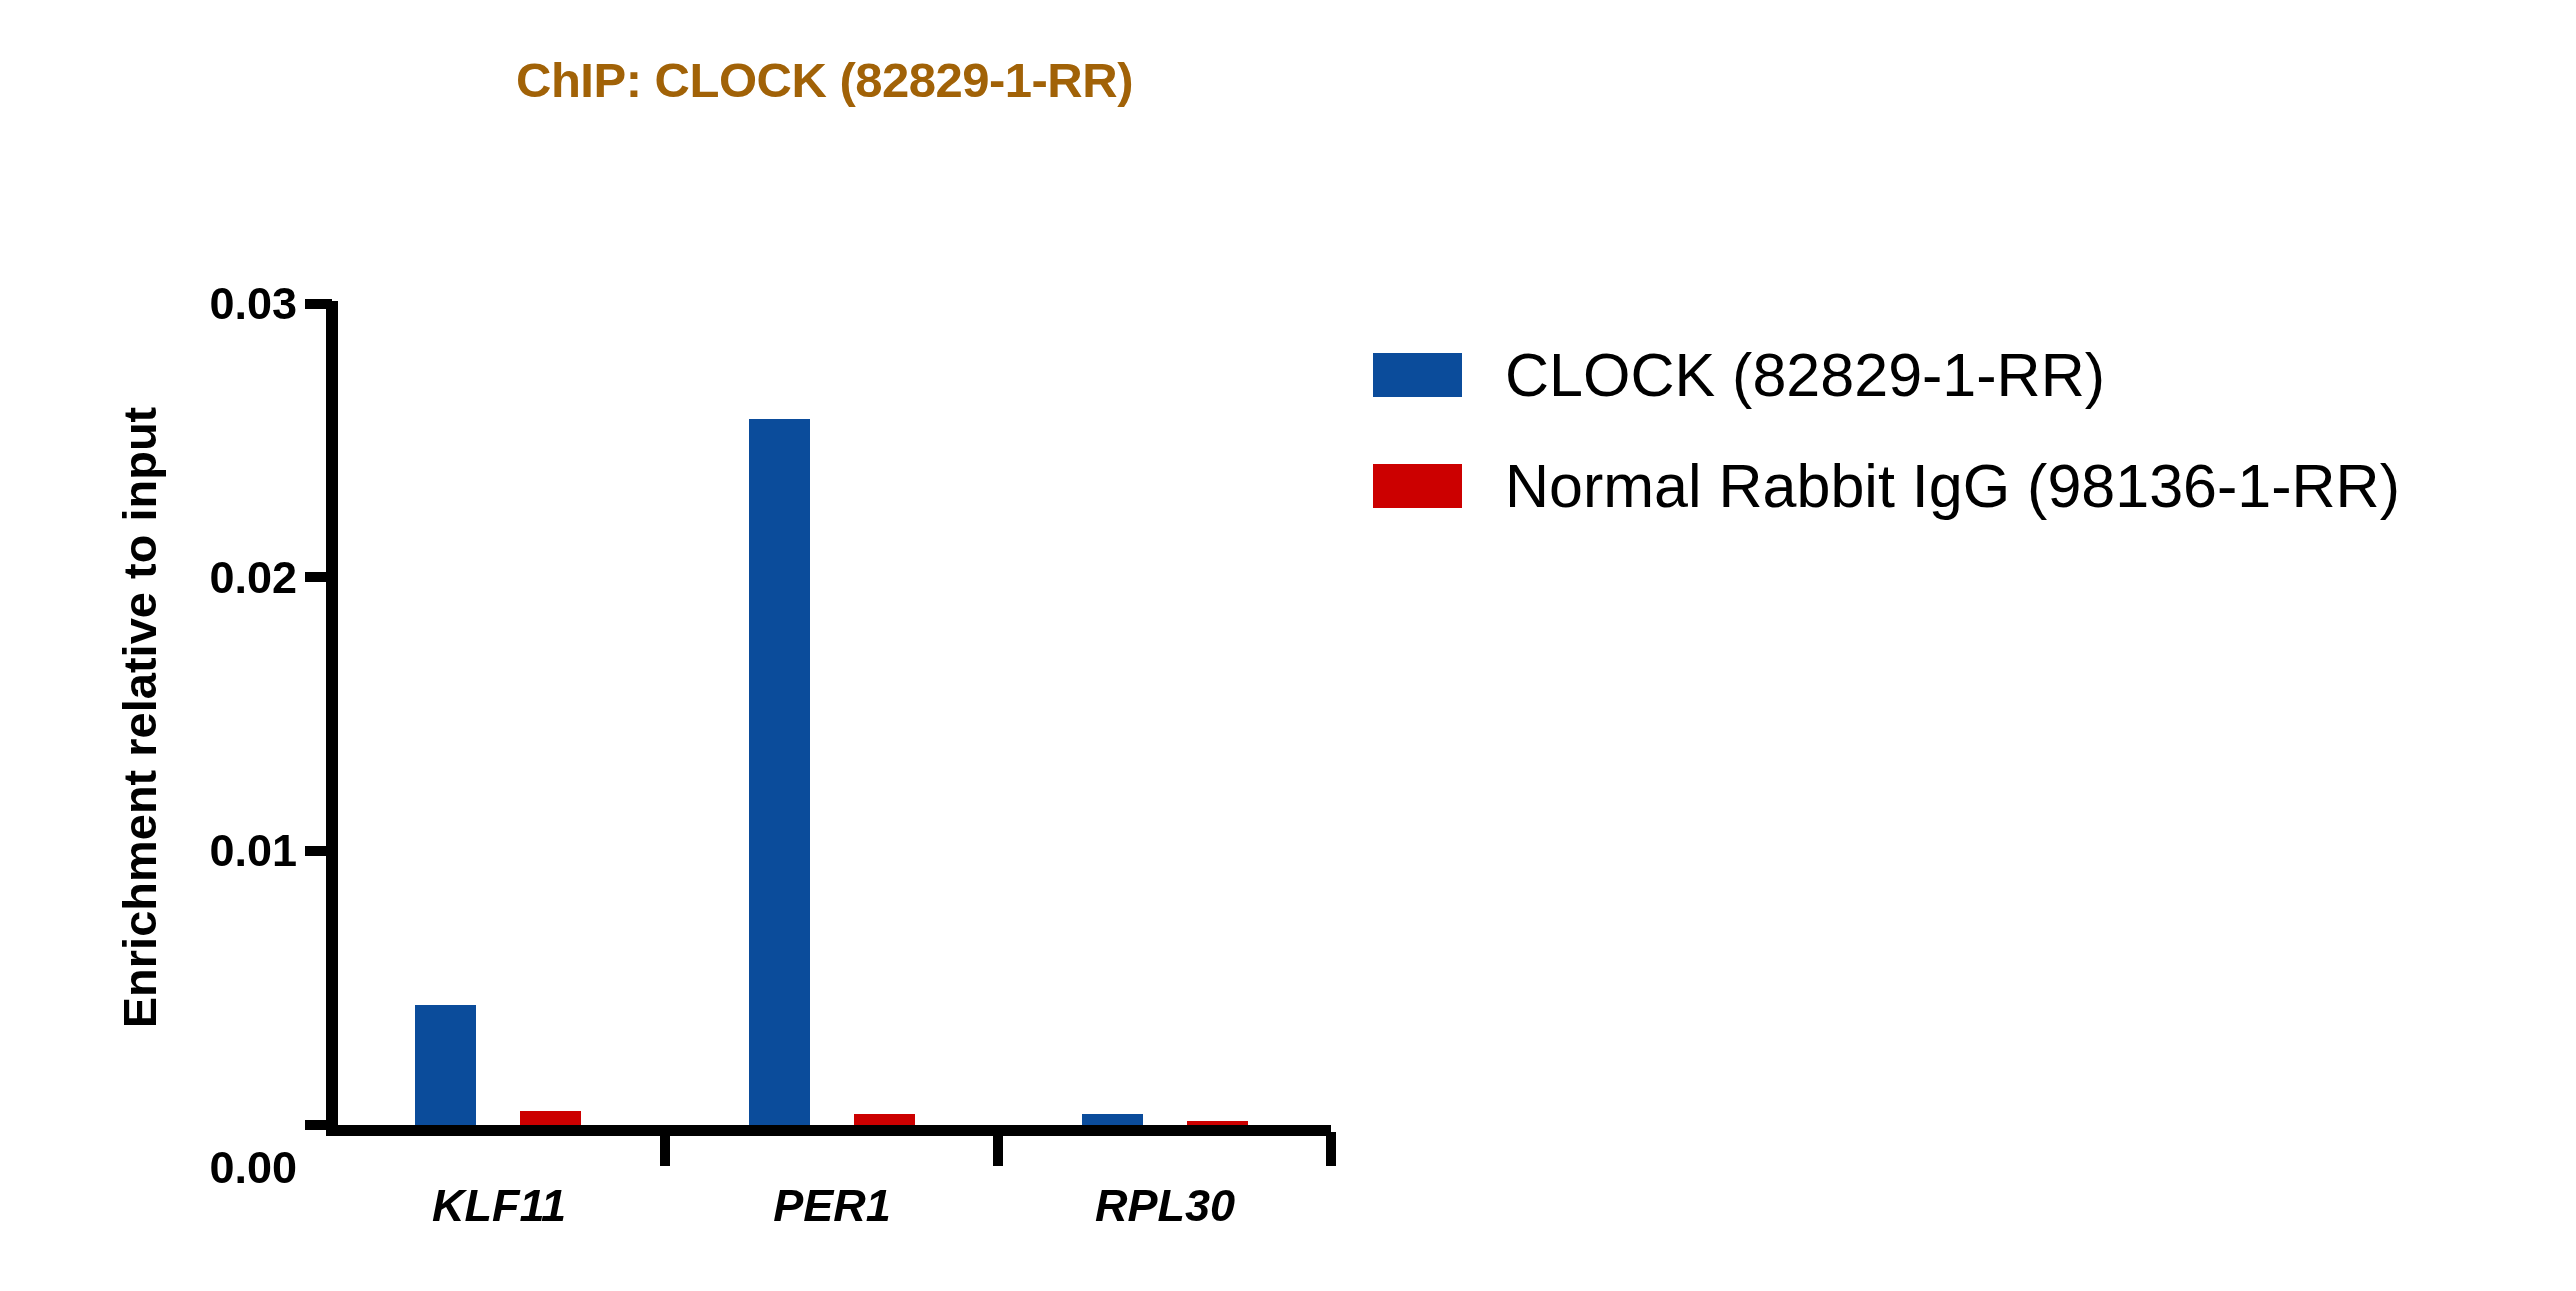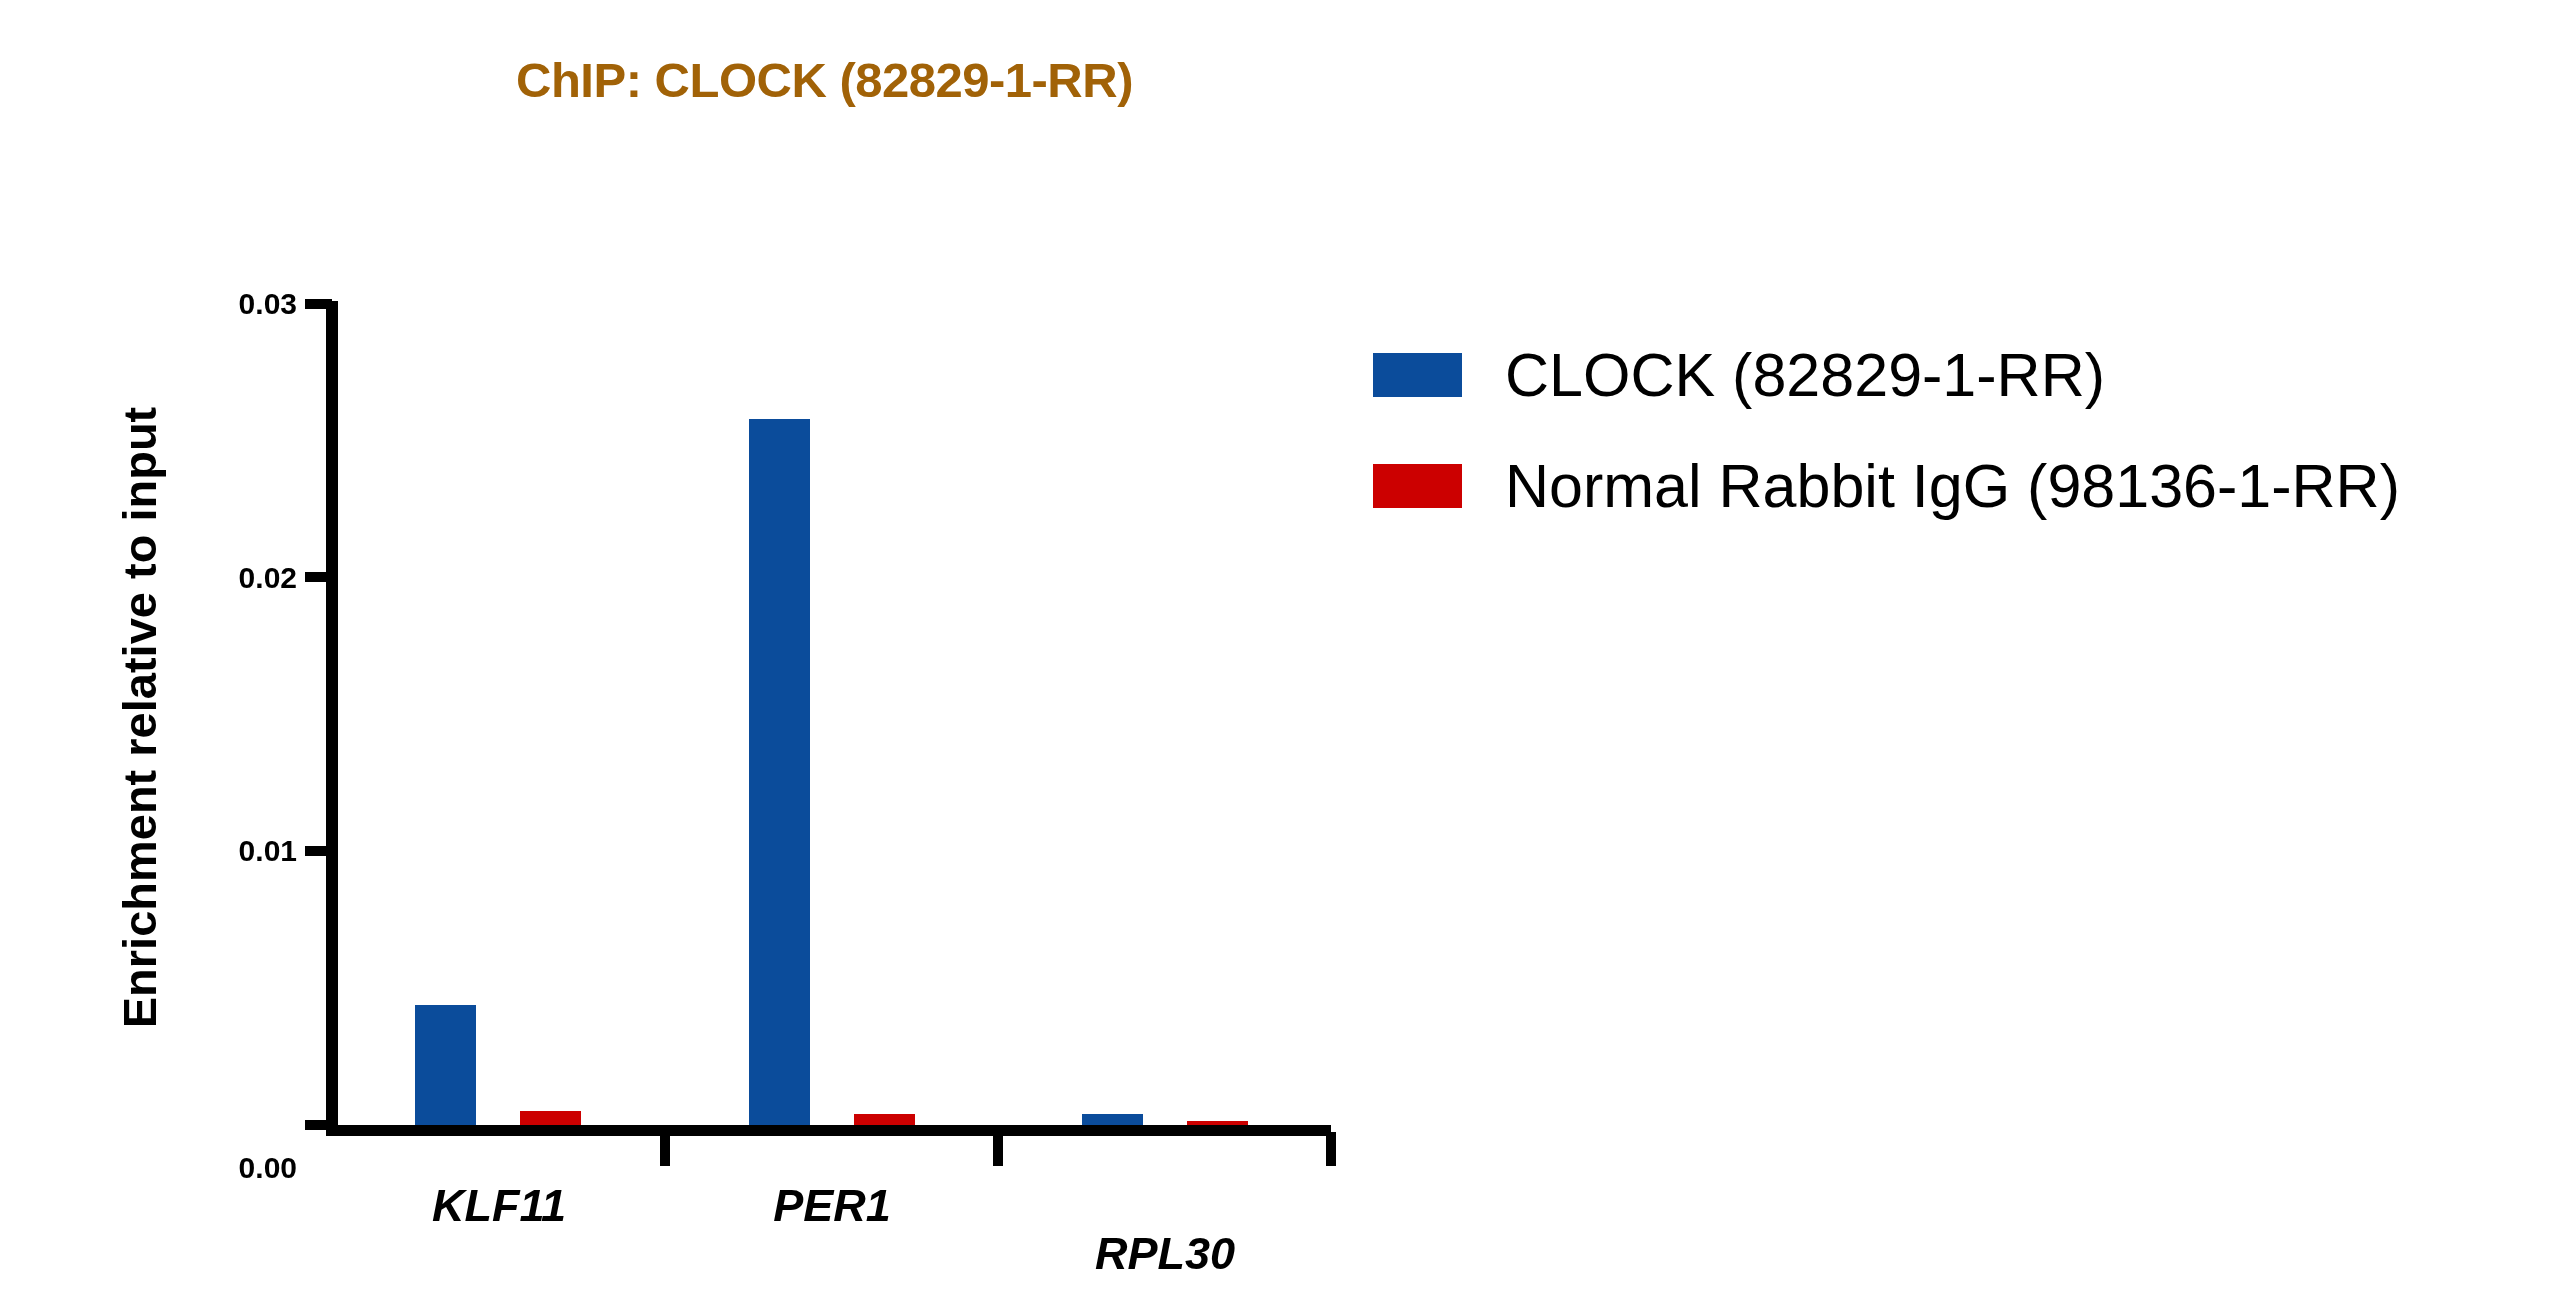--- a/index.html
+++ b/index.html
@@ -75,21 +75,21 @@
     height: 10.3px;
     background: #000000;
     margin-right: 0px;
   }
   .y-tick-label {
     position: absolute;
     right: 100%;
     margin-right: 35px;
     width: 216px;
     text-align: right;
-    font-size: 30px;
+    font-size: 45px;
     font-weight: bold;
     color: #000000;
     transform: translateY(-50%);
     white-space: nowrap;
   }
   .x-tick {
     position: absolute;
     top: 828px;
     width: 10.3px;
     height: 34px;
@@ -155,21 +155,21 @@
       <div class="y-tick-label" style="top: 274px;">0.02</div>
       <div class="y-tick" style="top: -5.2px;"></div>
       <div class="y-tick-label" style="top: 0px;">0.03</div>
     </div>
   <div id="x-ticks">
       <div class="x-tick" style="left: 328px;"></div>
       <div class="x-tick-label" style="left: 167px;">KLF11</div>
       <div class="x-tick" style="left: 661px;"></div>
       <div class="x-tick-label" style="left: 500px;">PER1</div>
       <div class="x-tick" style="left: 994px;"></div>
-      <div class="x-tick-label" style="left: 833px; margin-top: 48px;">RPL30</div>
+      <div class="x-tick-label" style="left: 833px;">RPL30</div>
     </div>
   <div id="bars">
       <div class="bar" style="left: 83px; width: 61px; height: 120px; background: rgb(11, 76, 155);"></div>
       <div class="bar" style="left: 188px; width: 61px; height: 13.7px; background: rgb(204, 0, 0);"></div>
       <div class="bar" style="left: 417px; width: 61px; height: 706px; background: rgb(11, 76, 155);"></div>
       <div class="bar" style="left: 522px; width: 61px; height: 11px; background: rgb(204, 0, 0);"></div>
       <div class="bar" style="left: 750px; width: 61px; height: 11px; background: rgb(11, 76, 155);"></div>
       <div class="bar" style="left: 855px; width: 61px; height: 4.1px; background: rgb(204, 0, 0);"></div>
     </div>
 </div>

